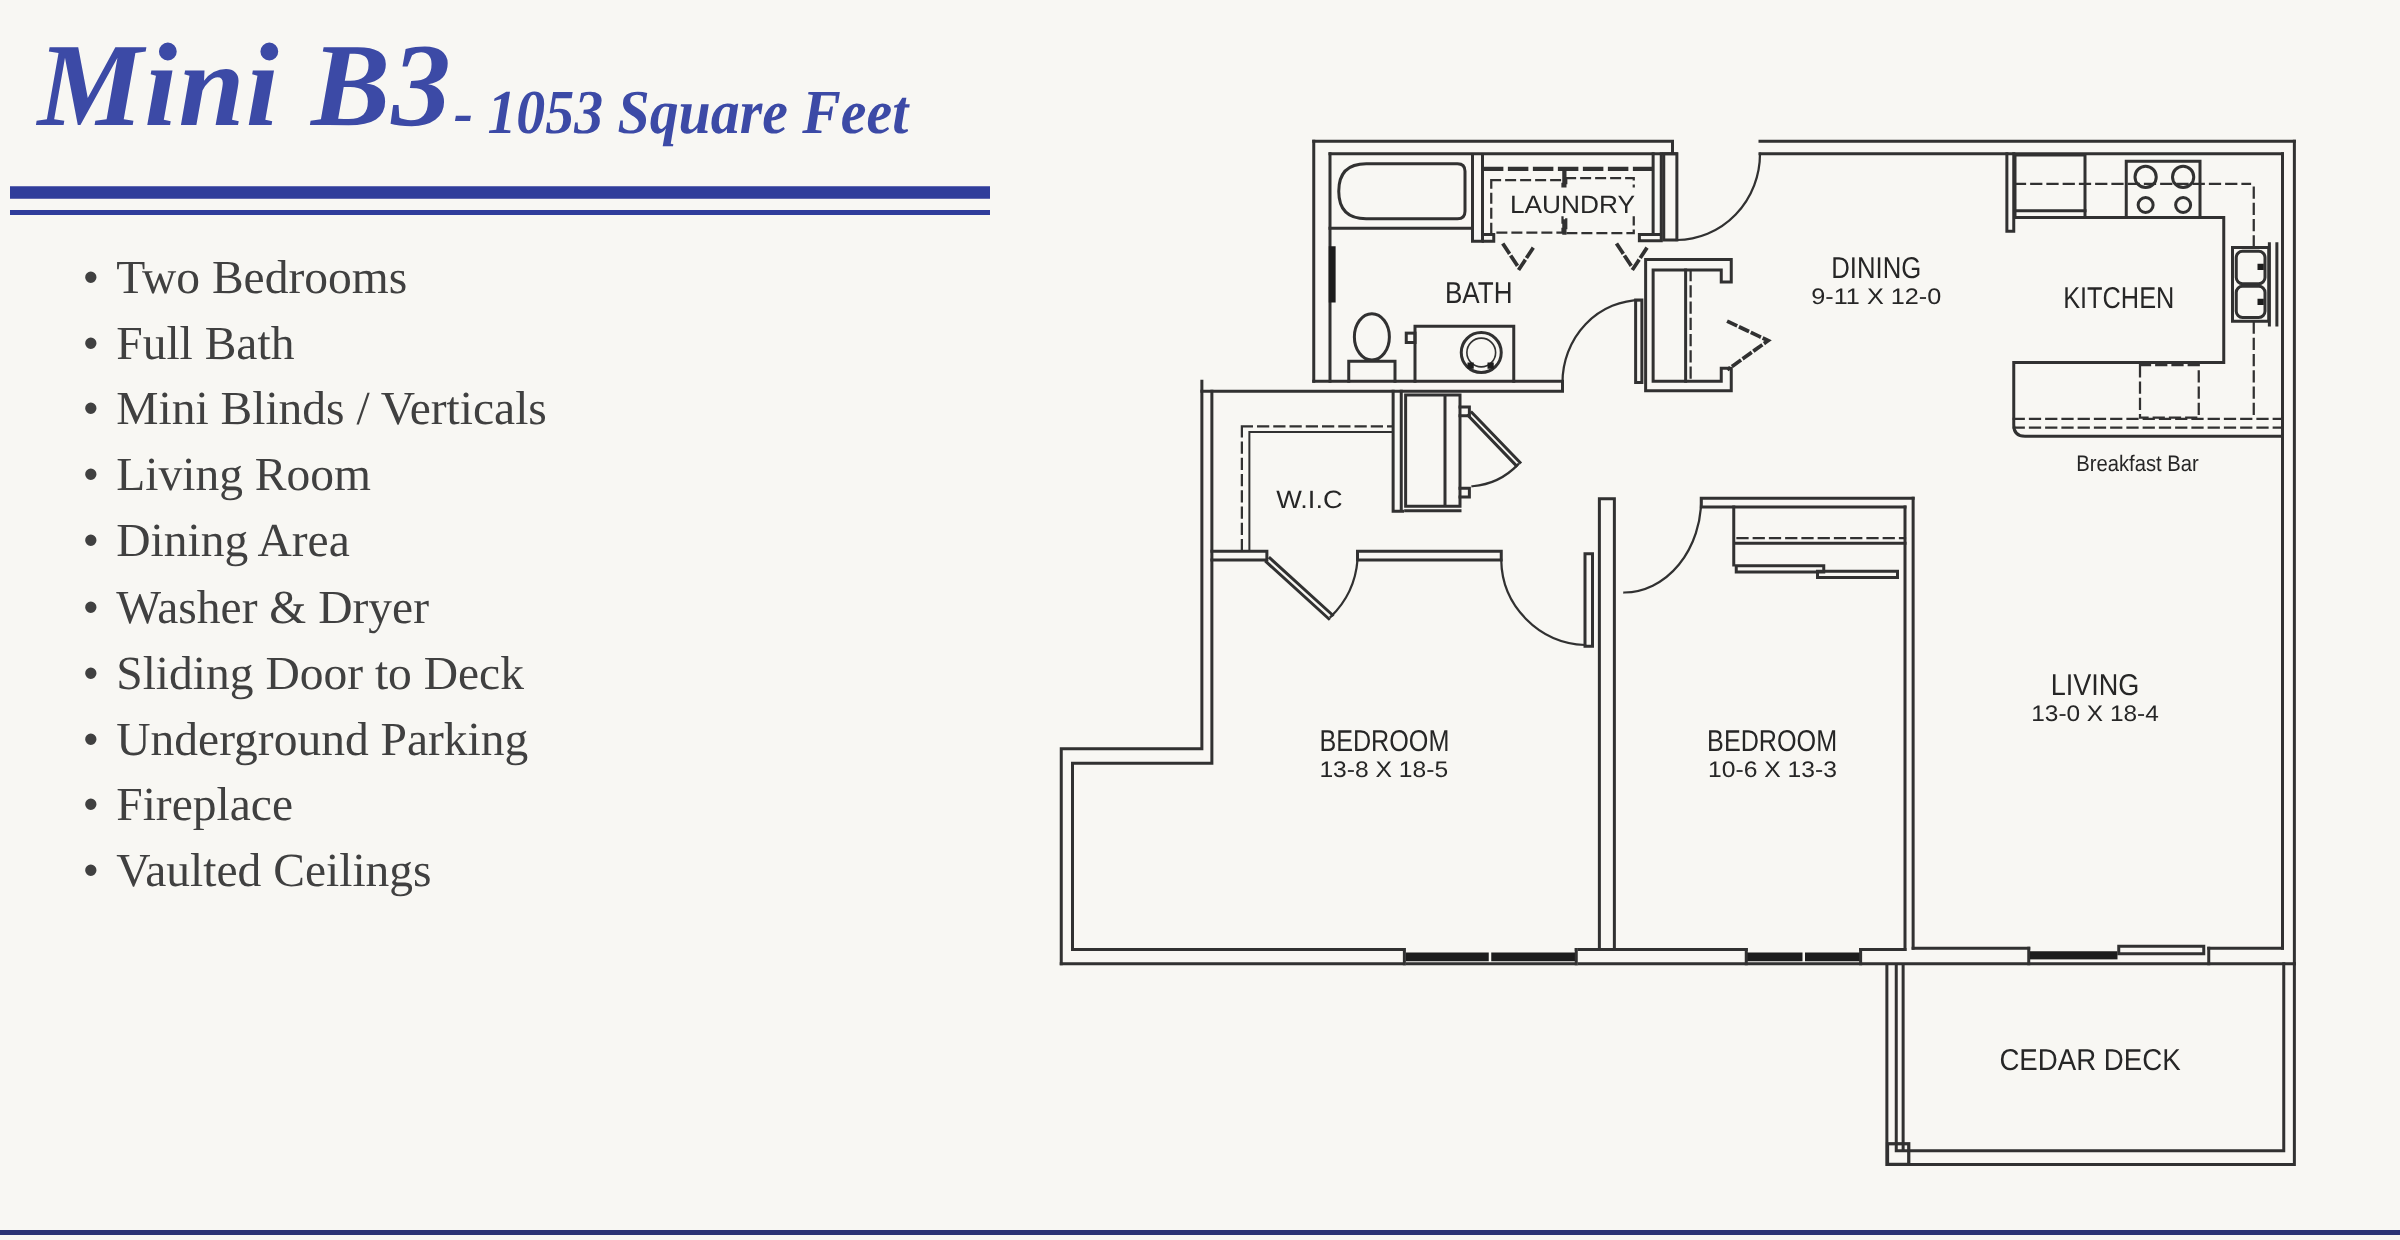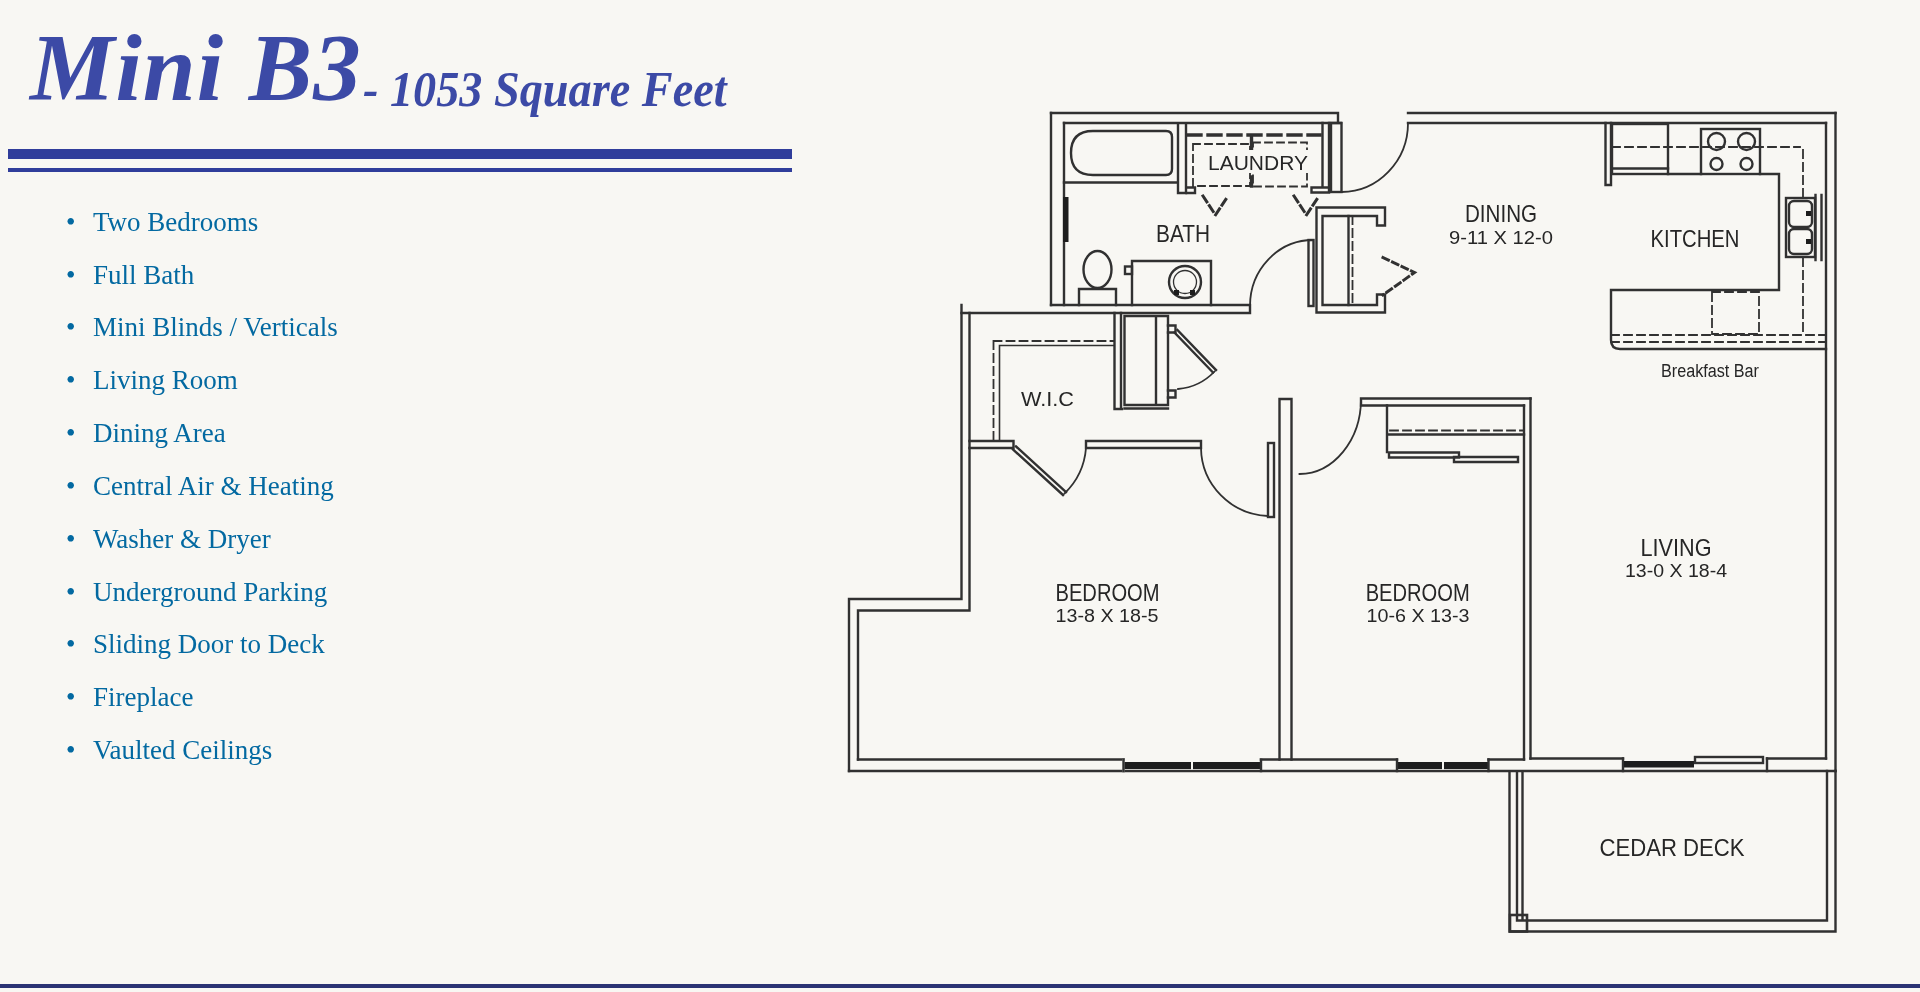--- a/index.html
+++ b/index.html
@@ -4,45 +4,44 @@
 <style>
 html,body{margin:0;padding:0}
 body{width:1920px;height:992px;background:#f8f7f3;position:relative;overflow:hidden;
      font-family:"Liberation Serif", serif;}
 #hdr1{position:absolute;left:30px;top:21px;font:italic bold 95px/95px "Liberation Serif",serif;
       color:#3c4aa6;letter-spacing:1px;transform-origin:left top;}
 #hdr2{position:absolute;left:363px;top:64px;font:italic bold 50px/50px "Liberation Serif",serif;
       color:#3c4aa6;letter-spacing:0px;transform:scaleX(0.925);transform-origin:left top;}
 #rule1{position:absolute;left:8px;top:149px;width:784px;height:10px;background:#303d9b;}
 #rule2{position:absolute;left:8px;top:168px;width:784px;height:4px;background:#303d9b;}
-#list{position:absolute;left:66px;top:195.7px;font-size:27px;line-height:52.85px;color:#0369a1;white-space:nowrap;}
+#list{position:absolute;left:66px;top:195.7px;font-size:38px;line-height:52.85px;color:#404040;white-space:nowrap;}
 #list .bu{display:inline-block;width:27px;}
 #botline{position:absolute;left:0;top:984px;width:1920px;height:4px;background:#2b3374;}
 svg{position:absolute;left:0;top:0;}
 svg text{font-family:"Liberation Sans",sans-serif;fill:#262626;}
 .rl{font-size:24px;}
 .dm{font-size:18px;}
 .sm{font-size:20px;}
 </style>
 </head>
 <body>
 <div id="hdr1">Mini B3</div>
 <div id="hdr2">- 1053 Square Feet</div>
 <div id="rule1"></div>
 <div id="rule2"></div>
 <div id="list">
 <div><span class="bu">•</span>Two Bedrooms</div>
 <div><span class="bu">•</span>Full Bath</div>
 <div><span class="bu">•</span>Mini Blinds / Verticals</div>
 <div><span class="bu">•</span>Living Room</div>
 <div><span class="bu">•</span>Dining Area</div>
-<div><span class="bu">•</span>Central Air &amp; Heating</div>
 <div><span class="bu">•</span>Washer &amp; Dryer</div>
+<div><span class="bu">•</span>Sliding Door to Deck</div>
 <div><span class="bu">•</span>Underground Parking</div>
-<div><span class="bu">•</span>Sliding Door to Deck</div>
 <div><span class="bu">•</span>Fireplace</div>
 <div><span class="bu">•</span>Vaulted Ceilings</div>
 </div>
 <svg width="1920" height="992" viewBox="0 0 1920 992">
 <g stroke="#313131" stroke-width="2.4" fill="none" stroke-linecap="square">
 
 <path d="M1051,113 H1338 M1408,113 H1835.5 M1064,123 H1341 M1408,123 H1826 M1338,113 V123"></path>
 
 <path d="M1835.5,113 V771 M1826,123 V758.5"></path>
 

